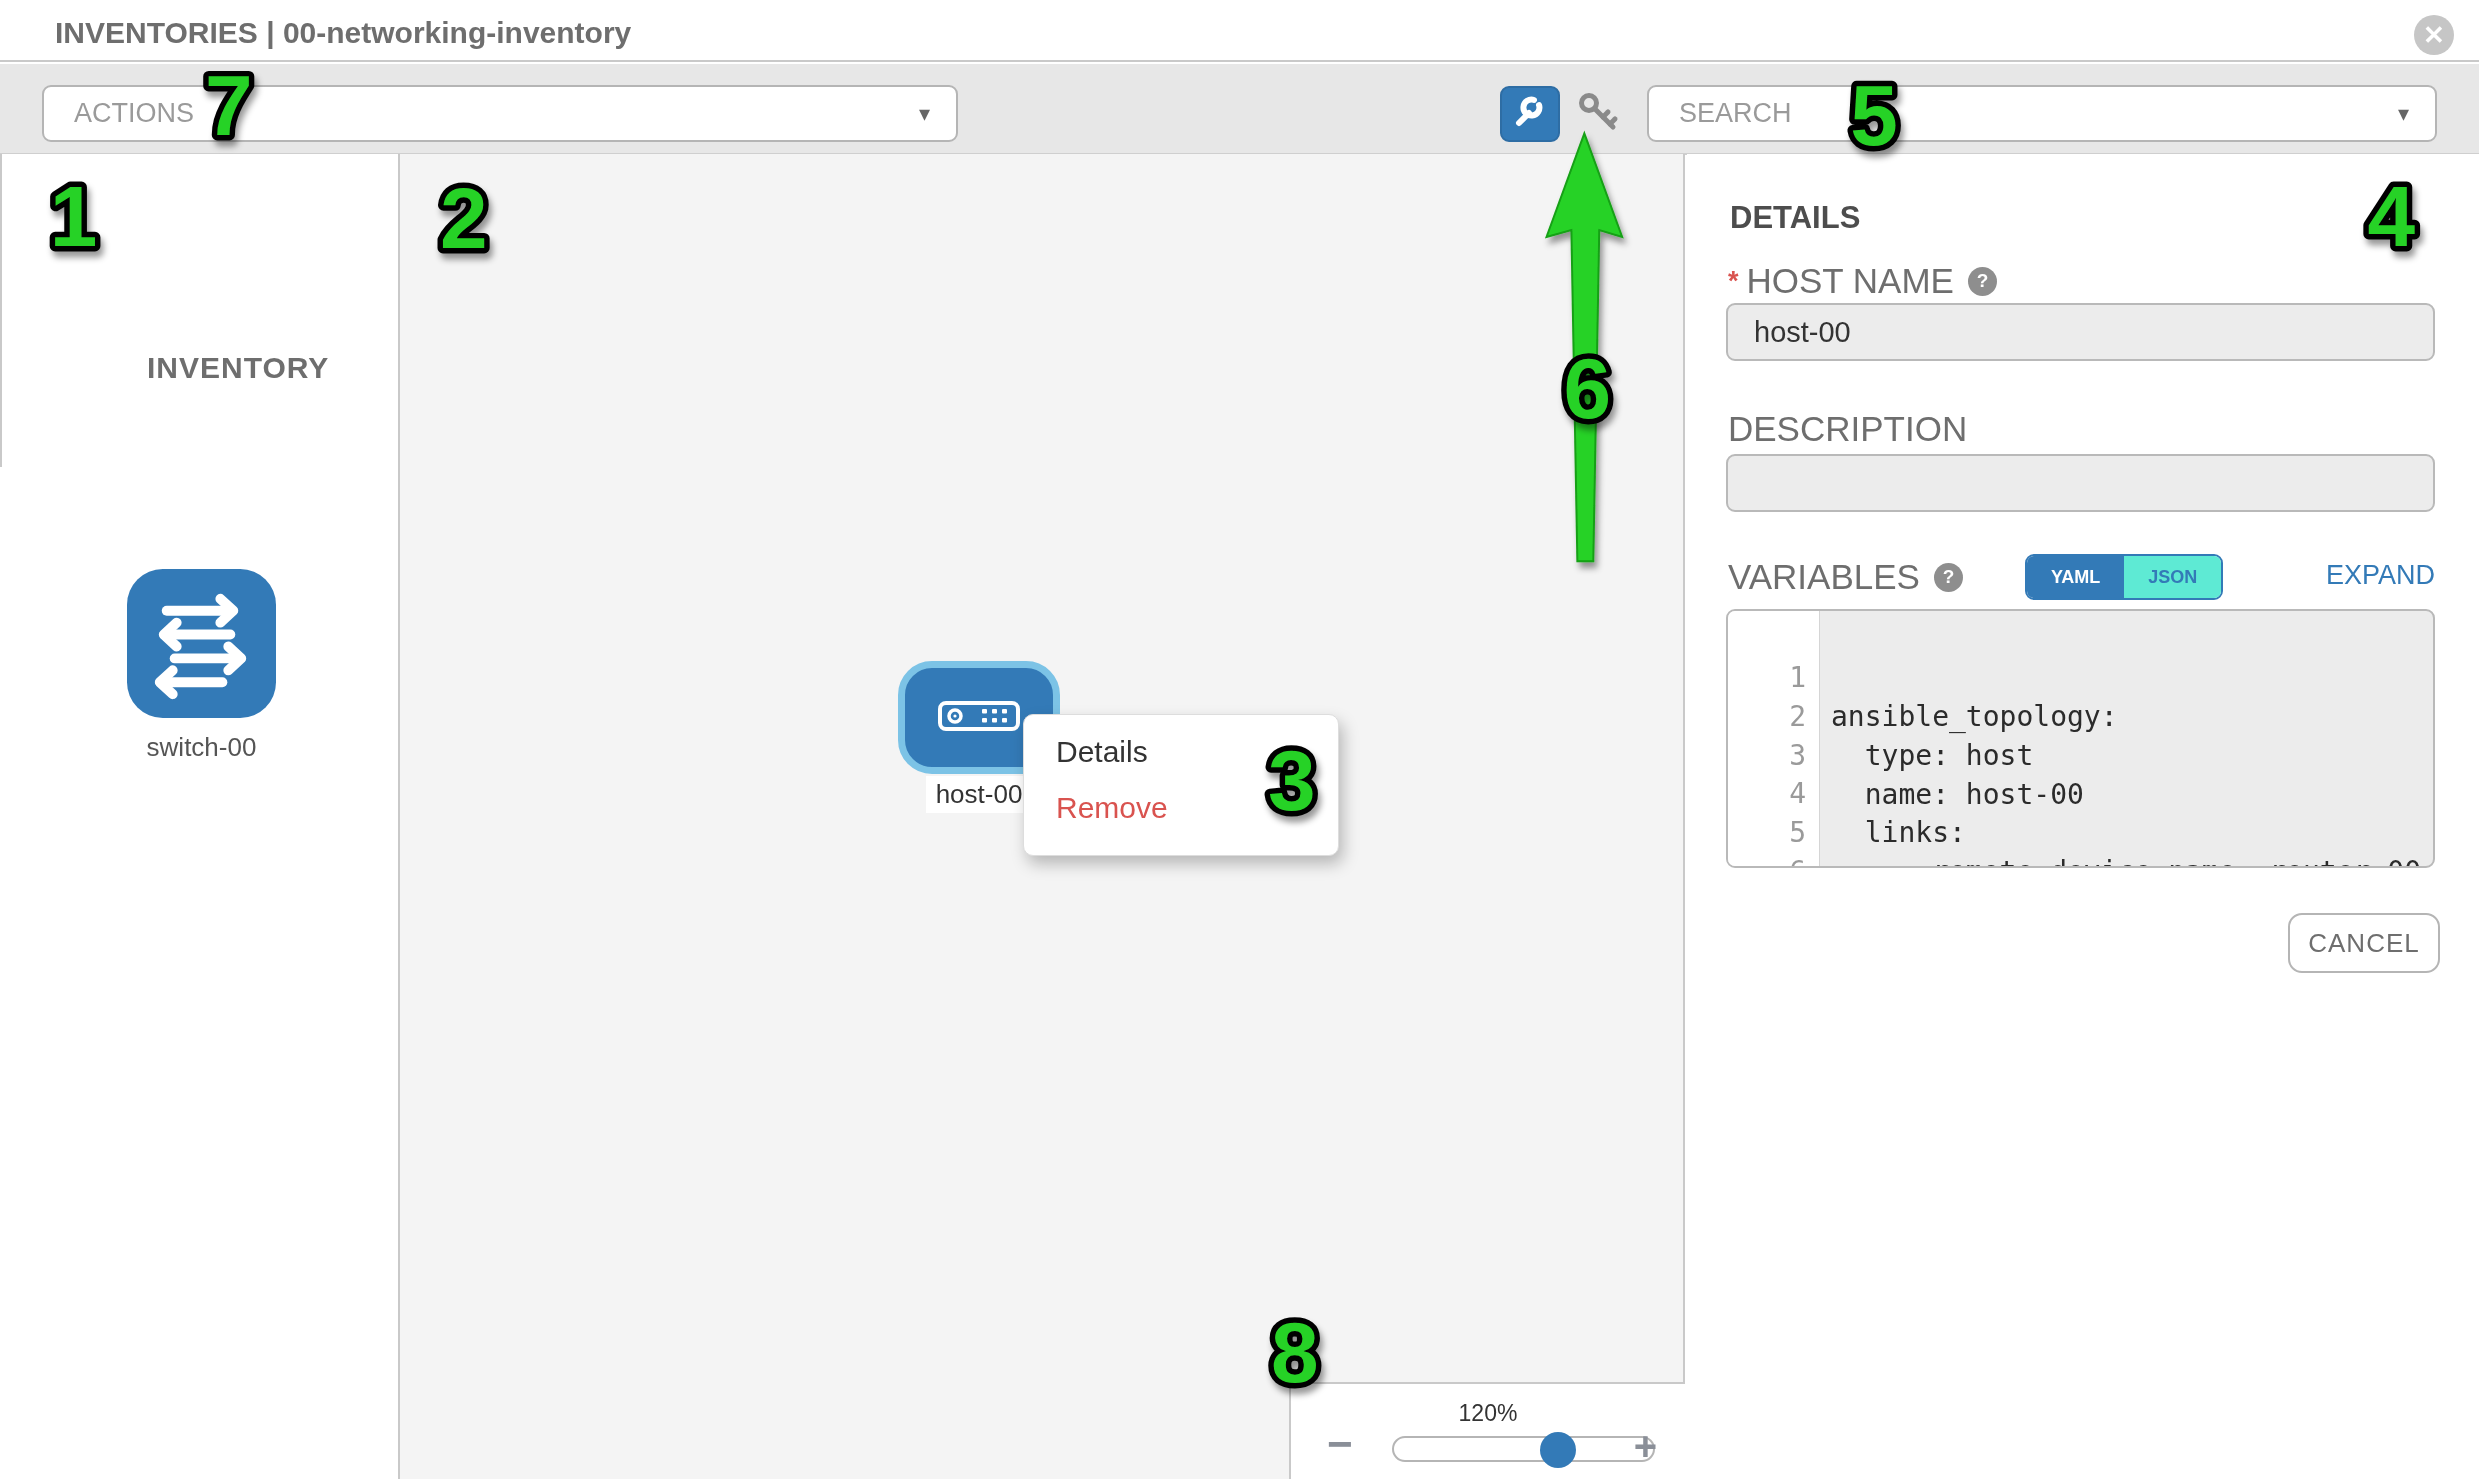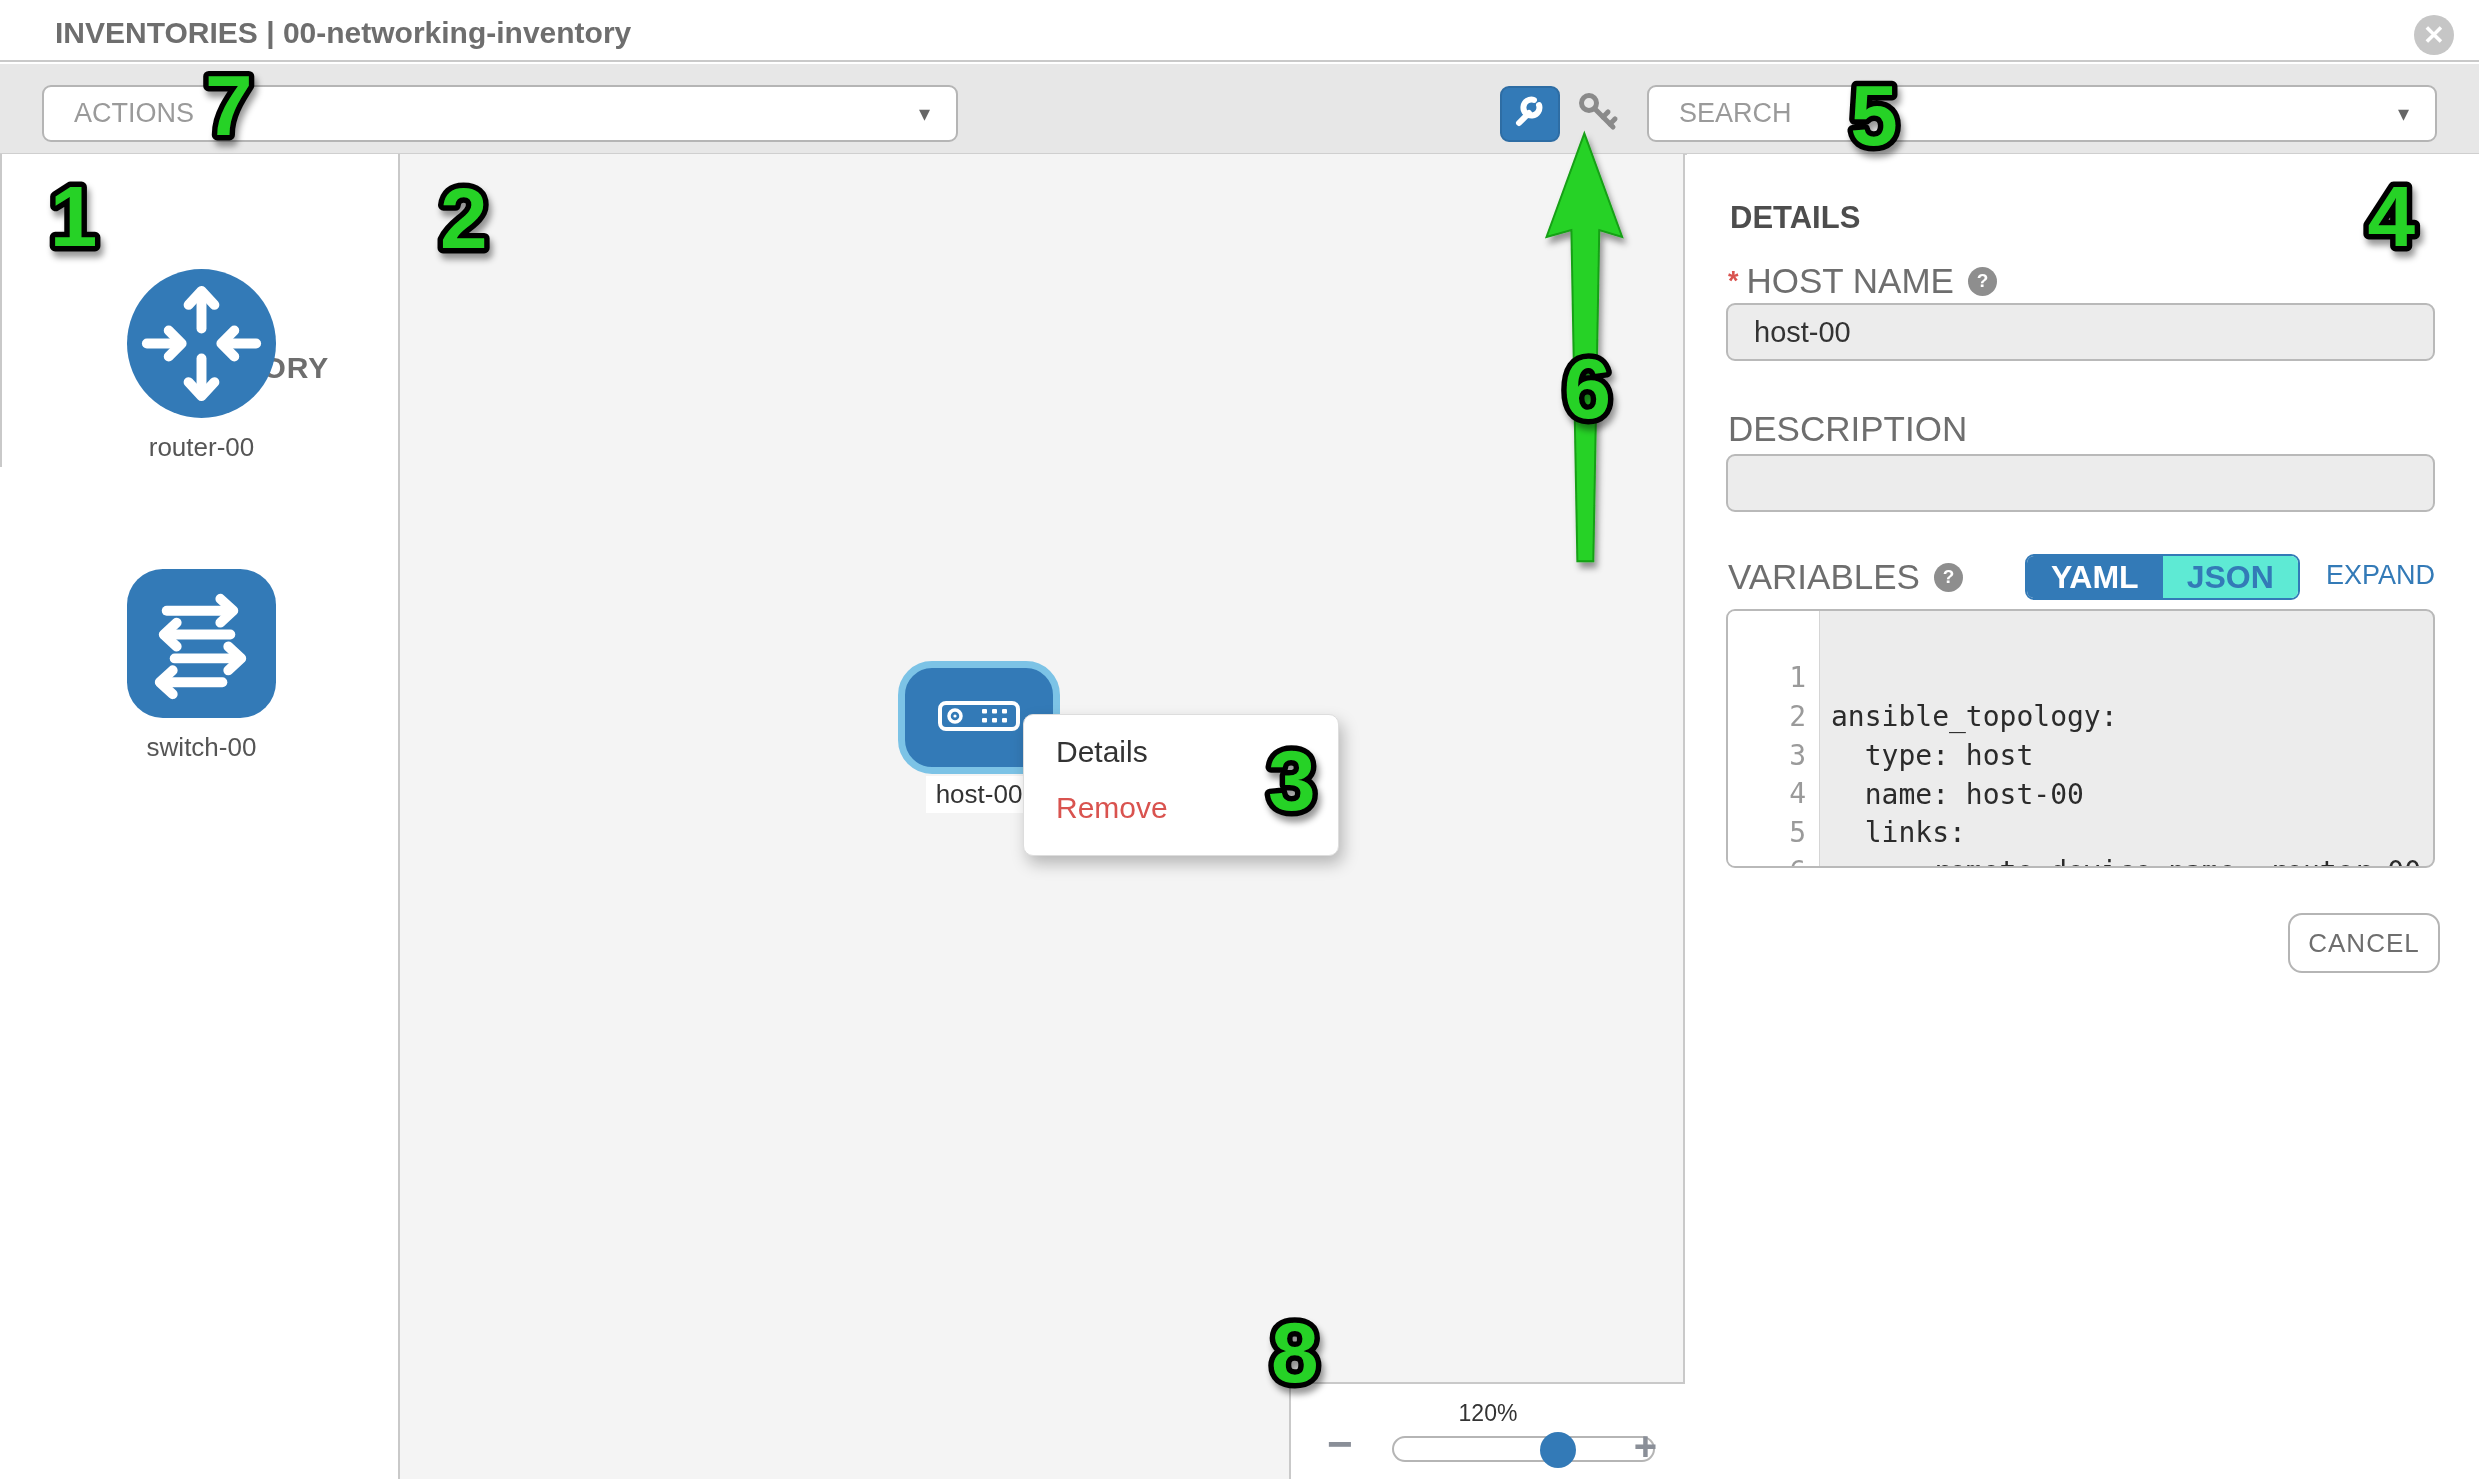--- a/index.html
+++ b/index.html
@@ -54,21 +54,21 @@
   .dp-label { font-size:35px; color:#6e6e6e; }
   .req-star { color:#d9534f; font-size:27px; font-weight:bold; margin-right:8px; }
   .hostname-row { position:absolute; left:41px; top:107px; display:flex; align-items:center; }
   .desc-row { position:absolute; left:41px; top:255px; }
   .help-icon { display:inline-flex; align-items:center; justify-content:center; width:29px; height:29px; border-radius:50%; background:#8e8e8e; color:#fff; font-size:19px; font-weight:bold; margin-left:14px; cursor:pointer; }
   .dp-input { position:absolute; left:39px; width:709px; height:58px; background:#ececec; border:2px solid #b9b9b9; border-radius:9px; font-size:29px; color:#333; padding:0 26px; font-family:"Liberation Sans", sans-serif; }
   .input-hostname { top:149px; }
   .input-desc { top:300px; }
   .vars-row { position:absolute; left:41px; top:400px; width:709px; height:46px; display:flex; align-items:center;text-align:center; }
   .toggle-group { display:flex; margin-left:62px; border:2px solid #337ab7; border-radius:9px; overflow:hidden; height:46px; }
-  .toggle-btn { display:flex; align-items:center; justify-content:center; padding:0 24px; font-size:32px; font-weight:bold; cursor:pointer; }
+  .toggle-btn { display:flex; align-items:center; justify-content:center; padding:0 24px; font-size:18px; font-weight:bold; cursor:pointer; }
   .toggle-on { background:#337ab7; color:#fff; }
   .toggle-off { background:#5eead4; color:#337ab7; }
   .expand-link { position:absolute; right:45px; top:406px; font-size:27px; color:#337ab7; cursor:pointer; }
   .code-editor { position:absolute; left:39px; top:455px; width:709px; height:259px; border:2px solid #b9b9b9; border-radius:9px; overflow:hidden; background:#ececec; }
   .gutter { position:absolute; left:0; top:0; width:92px; height:100%; background:#fff; border-right:1px solid #d5d5d5; }
   .code-line { position:absolute; left:0; width:100%; height:39px; line-height:39px; font-family:"DejaVu Sans Mono", monospace; font-size:28px; white-space:pre; }
   .line-num { position:absolute; left:0; width:78px; text-align:right; color:#9a9a9a; }
   .line-text { position:absolute; left:103px; color:#2b2b2b; }
   .cancel-btn { position:absolute; left:601px; top:759px; width:152px; height:60px; background:#fff; border:2px solid #b5b5b5; border-radius:14px; font-size:26px; color:#6e6e6e; display:flex; align-items:center; justify-content:center; cursor:pointer; letter-spacing:1px; }
   
@@ -118,38 +118,20 @@
       <span class="ph">SEARCH</span>
       <span class="caret">▾</span>
     </div>
   </div>
 
   <div class="sidebar">
     <div class="sidebar-heading">INVENTORY</div>
   </div>
   <div class="sidebar-edge"></div>
 
-  <div class="palette-item palette-router">
-    <span>
-      <svg width="149" height="149" viewBox="0 0 150 150">
-        <circle cx="75" cy="75" r="75" fill="#337ab7"></circle>
-        <g stroke="#fff" stroke-width="10" fill="none" stroke-linecap="round" stroke-linejoin="round">
-          <line x1="75" y1="60" x2="75" y2="24"></line>
-            <polyline points="62,36 75,22 88,36"></polyline>
-          <line x1="75" y1="90" x2="75" y2="126"></line>
-            <polyline points="62,114 75,128 88,114"></polyline>
-          <line x1="20" y1="75" x2="52" y2="75"></line>
-            <polyline points="42,62 55,75 42,88"></polyline>
-          <line x1="130" y1="75" x2="98" y2="75"></line>
-            <polyline points="108,62 95,75 108,88"></polyline>
-        </g>
-      </svg>
-    </span>
-    <span class="palette-label">router-00</span>
-  </div>
 
   <div class="palette-item palette-switch">
     <span>
       <svg width="149" height="149" viewBox="0 0 150 150">
         <rect x="0" y="0" width="150" height="150" rx="36" fill="#337ab7"></rect>
         <g stroke="#fff" stroke-width="10" fill="none" stroke-linecap="round" stroke-linejoin="round">
           <line x1="40" y1="42" x2="104" y2="42"></line>
             <polyline points="94,30 107,42 94,54"></polyline>
           <line x1="104" y1="66" x2="40" y2="66"></line>
             <polyline points="50,54 37,66 50,78"></polyline>

